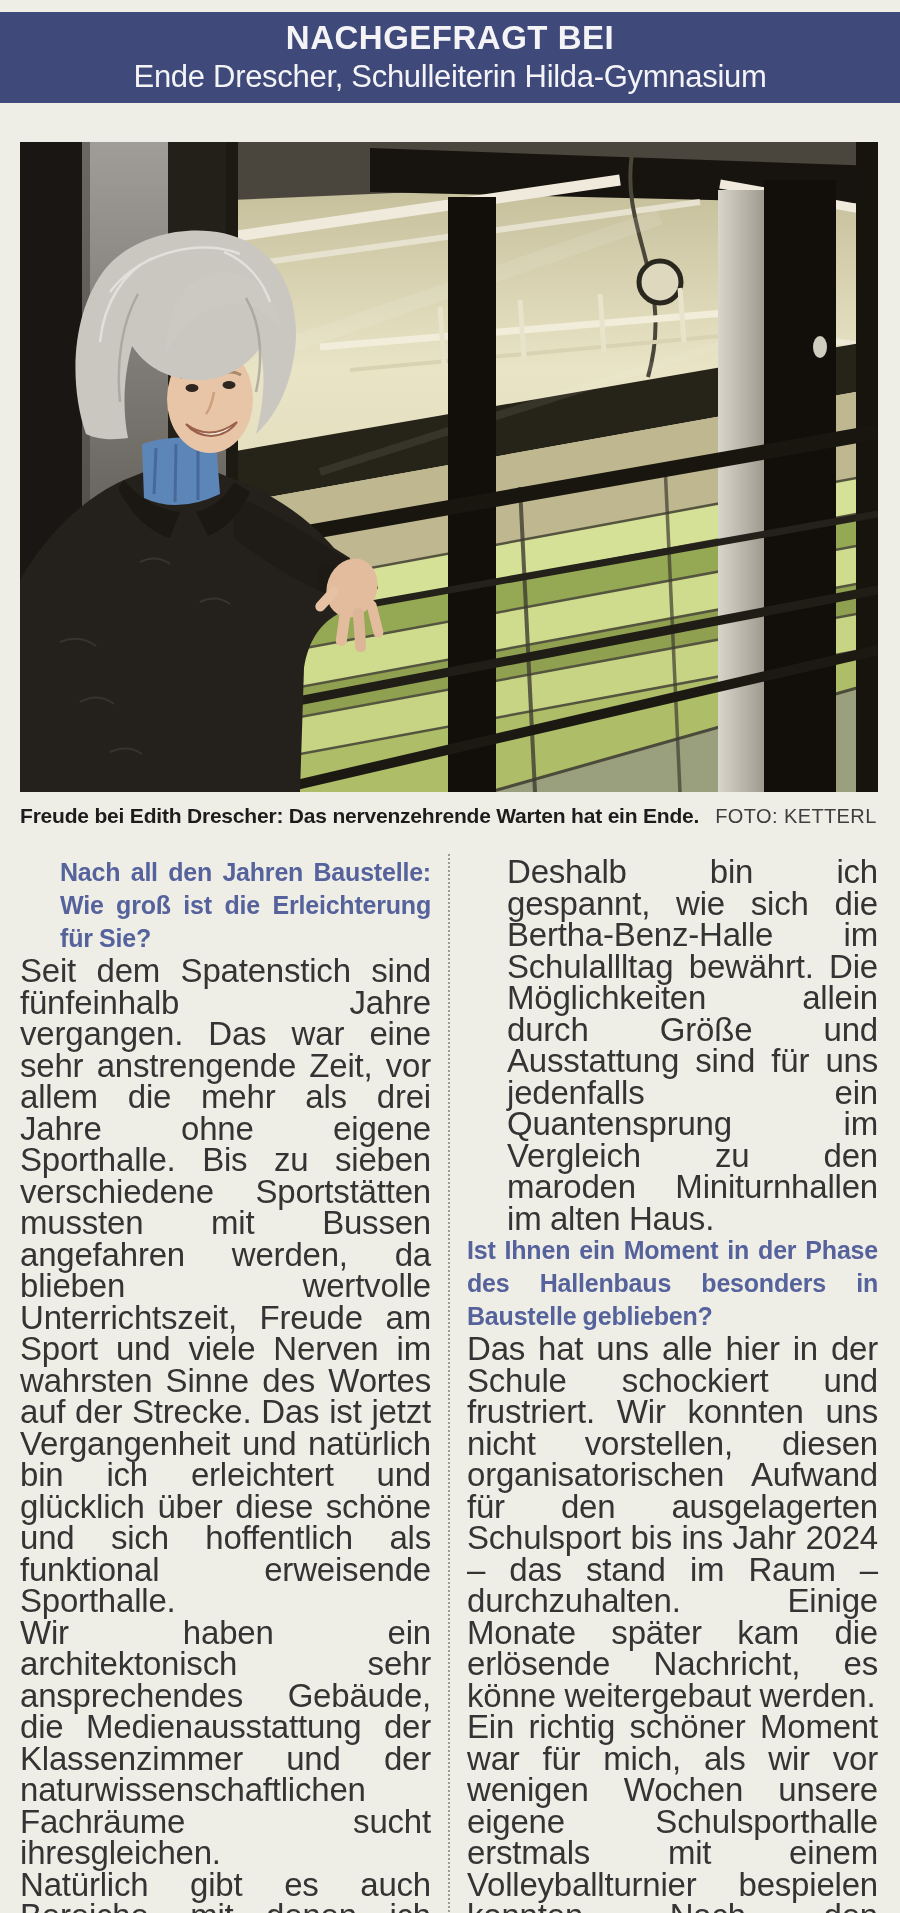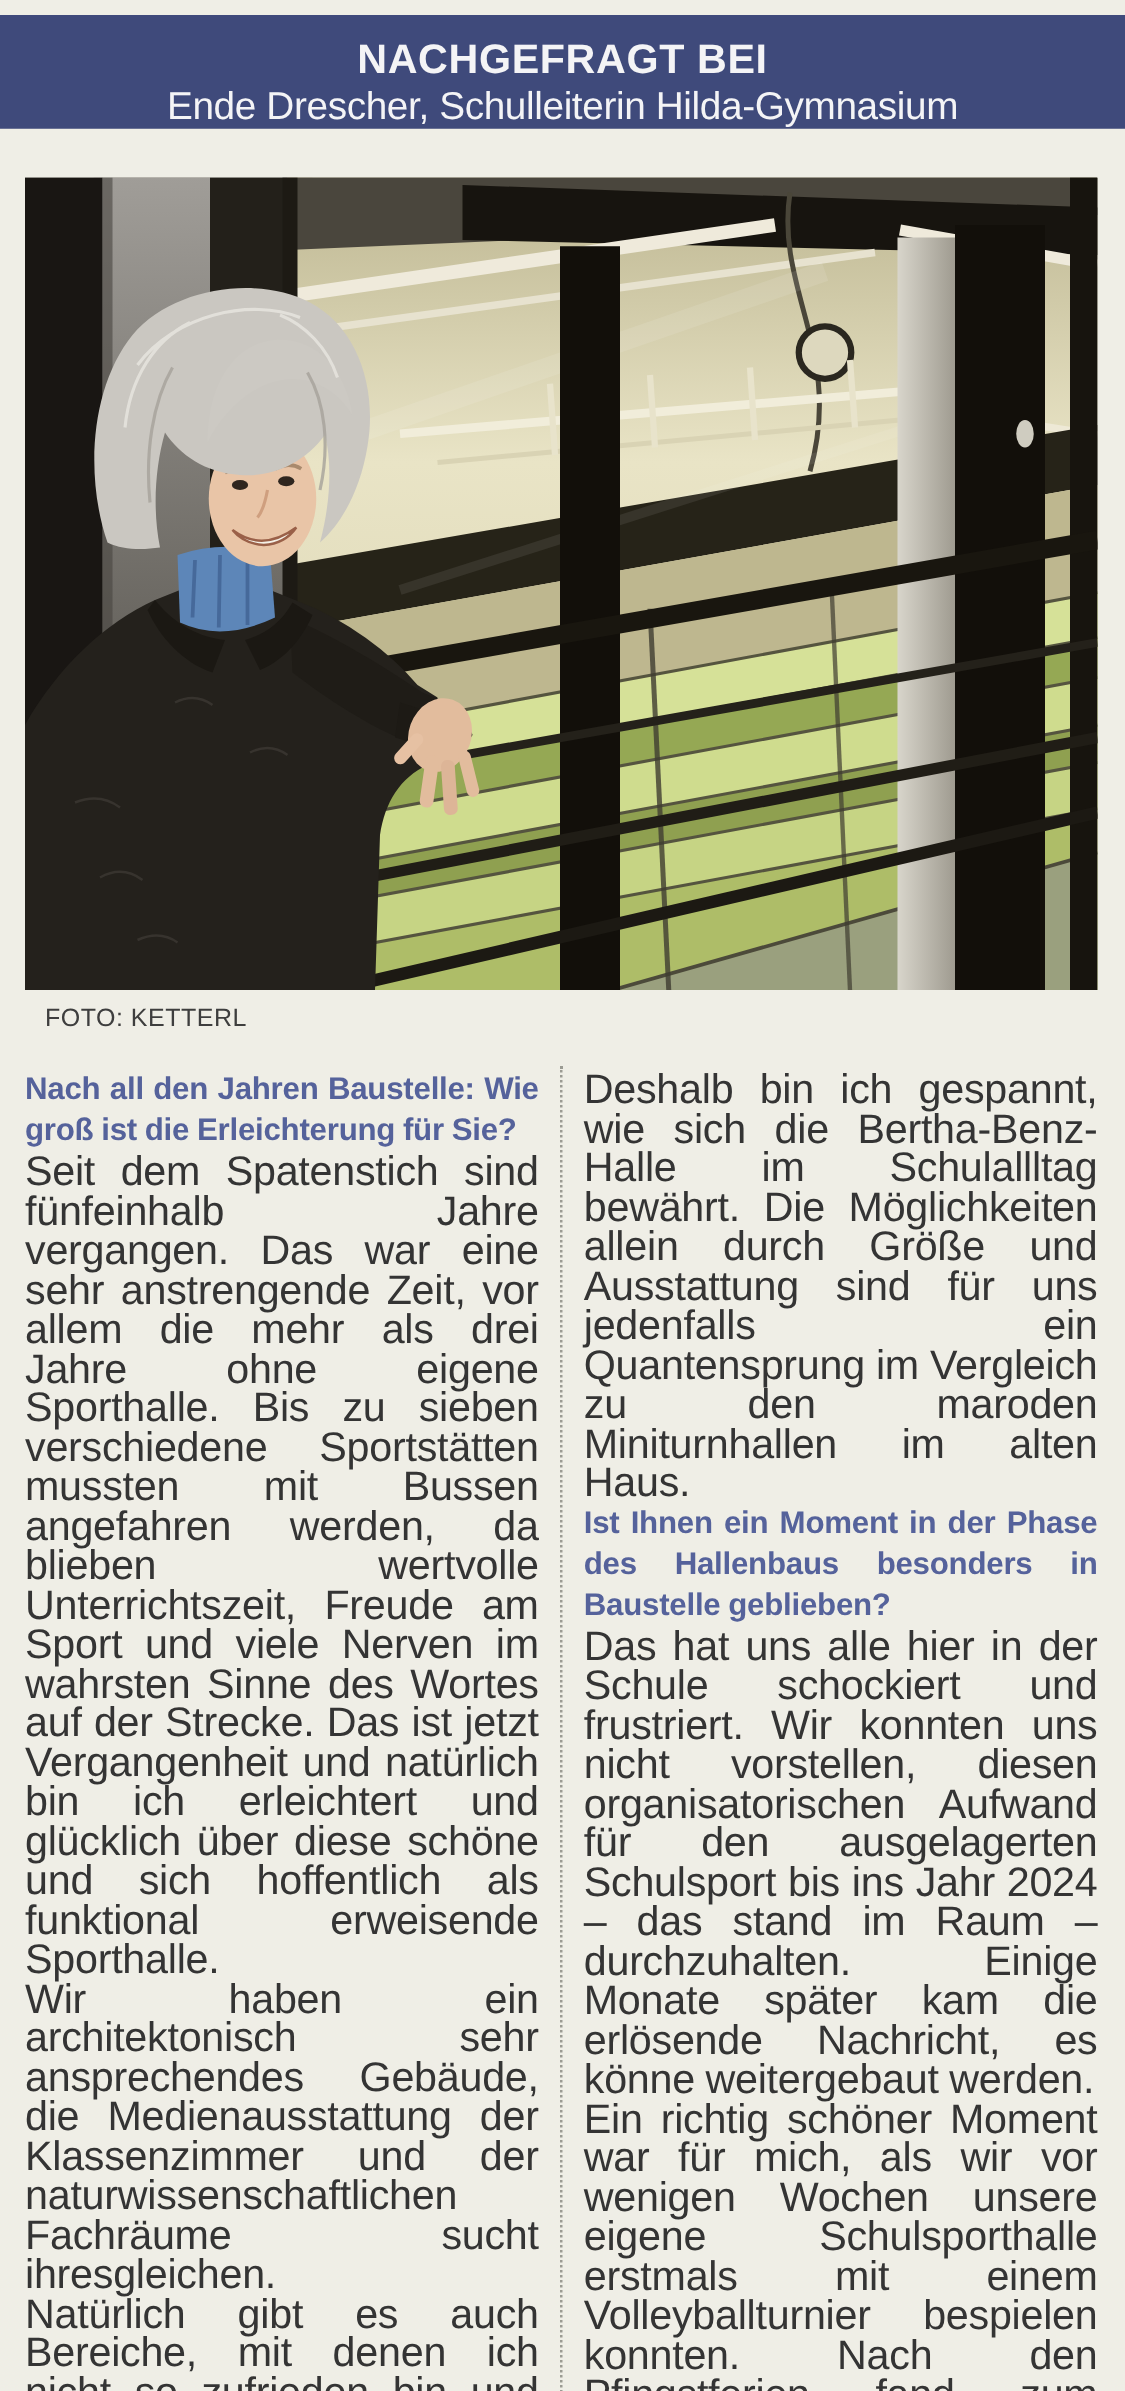--- a/index.html
+++ b/index.html
@@ -7,21 +7,21 @@
   .page{
     width:900px;height:1913px;overflow:hidden;position:relative;
     background:var(--paper,#efeee6);
     font-family:"Liberation Sans","DejaVu Sans",sans-serif;
     box-sizing:border-box;
   }
   
   .band{
     margin-top:12px;height:91px;width:900px;
     background:var(--band-blue,#3f4a7b);
-    display:flex;flex-direction:column;align-items:center;justify-content:flex-end;
+    display:flex;flex-direction:column;align-items:center;justify-content:center;
   }
   .kicker{
     color:var(--headline-white,#f4f4f6);
     font-size:33px;font-weight:700;letter-spacing:.5px;line-height:1.05;
   }
   .subtitle{
     color:var(--headline-white,#f4f4f6);
     font-size:31px;font-weight:400;letter-spacing:-.3px;line-height:1.15;margin-top:3px;
   }
   
@@ -56,21 +56,21 @@
     word-spacing:-.5px;letter-spacing:-.2px;
     margin:0 0 7px 0;
   }
   .question{
     font-size:25px;line-height:33px;font-weight:700;
     color:var(--question-blue,#55629b);
     text-align:justify;hyphens:auto;-webkit-hyphens:auto;
     word-spacing:-.5px;letter-spacing:-.2px;
     margin:26px 0 10px 0;
   }
-  .col p:first-child{margin-top:2px;}
+  .col p:first-child{margin-top:2px;margin-left:40px;}
 </style>
 </head>
 <body>
 
 <div class="page">
 
   <header class="band">
     <div class="kicker">NACHGEFRAGT BEI</div>
     <div class="subtitle">Ende Drescher, Schulleiterin Hilda-Gymnasium</div>
   </header>
@@ -177,20 +177,21 @@
           <path d="M300,420 L352,436 L344,462 L296,448 Z" fill="#1d1a15"></path>
           <ellipse cx="332" cy="446" rx="25" ry="30" fill="#e2bc9d" transform="rotate(20 332 446)"></ellipse>
           <rect x="318" y="462" width="11" height="42" rx="5" fill="#e2bc9d" transform="rotate(8 323 483)"></rect>
           <rect x="334" y="466" width="11" height="44" rx="5" fill="#ddb597" transform="rotate(-4 339 488)"></rect>
           <rect x="350" y="458" width="10" height="38" rx="5" fill="#e2bc9d" transform="rotate(-14 355 477)"></rect>
           <rect x="302" y="442" width="10" height="30" rx="5" fill="#e6c1a3" transform="rotate(42 307 457)"></rect>
         </g>
       </svg>
     </div>
     <figcaption>
+      <span class="caption">Freude bei Edith Drescher: Das nervenzehrende Warten hat ein Ende.</span>
       <span class="credit">FOTO: KETTERL</span>
     </figcaption>
   </figure>
 
   <main class="columns">
     <section class="col">
         <p class="question">Nach all den Jahren Baustelle: Wie groß ist die Erleichterung für Sie?</p>
         <p class="answer">Seit dem Spatenstich sind fünfeinhalb Jahre vergangen. Das war eine sehr anstrengende Zeit, vor allem die mehr als drei Jahre ohne eigene Sporthalle. Bis zu sieben verschiedene Sportstätten mussten mit Bussen angefahren werden, da blieben wertvolle Unterrichtszeit, Freude am Sport und viele Nerven im wahrsten Sinne des Wortes auf der Strecke. Das ist jetzt Vergangenheit und natürlich bin ich erleichtert und glücklich über diese schöne und sich hoffentlich als funktional erweisende Sporthalle.</p>
         <p class="answer">Wir haben ein architektonisch sehr ansprechendes Gebäude, die Medienausstattung der Klassenzimmer und der naturwissenschaftlichen Fachräume sucht ihresgleichen.</p>
         <p class="answer">Natürlich gibt es auch Bereiche, mit denen ich nicht so zufrieden bin und von denen ich hoffe, dass sie sich noch optimieren lassen. Bei einem Projekt dieser Größenordnung kann man kaum davon ausgehen, dass alles von Anfang an reibungslos läuft.</p>

